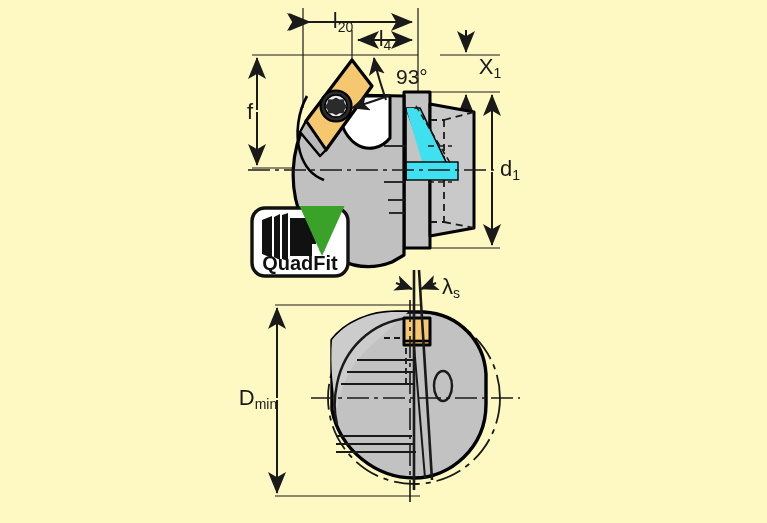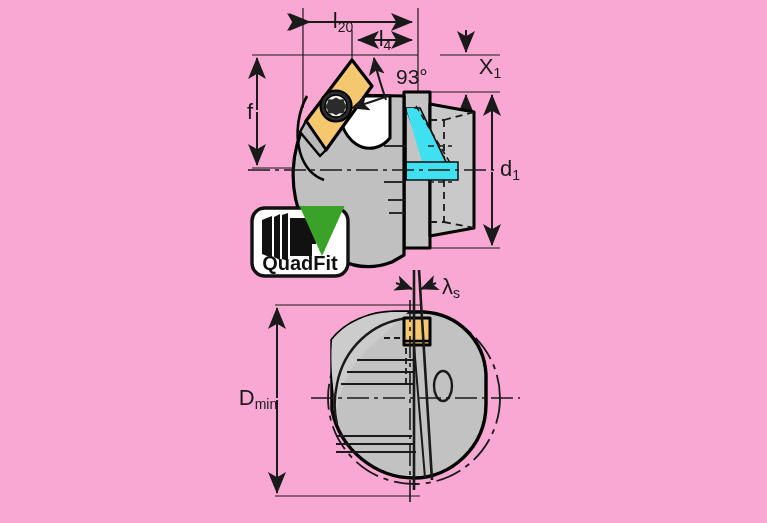--- a/index.html
+++ b/index.html
@@ -10,21 +10,21 @@
   body {
     width: 767px;
     height: 523px;
     overflow: hidden;
     font-family: "Liberation Sans", sans-serif;
   }
   #drawing-root {
     position: relative;
     width: 767px;
     height: 523px;
-    background: #f9a8d4;
+    background: #fef9c3;
   }
   svg.sheet {
     display: block;
     width: 767px;
     height: 523px;
   }
   text {
     font-family: "Liberation Sans", sans-serif;
     fill: #1a1a1a;
   }

